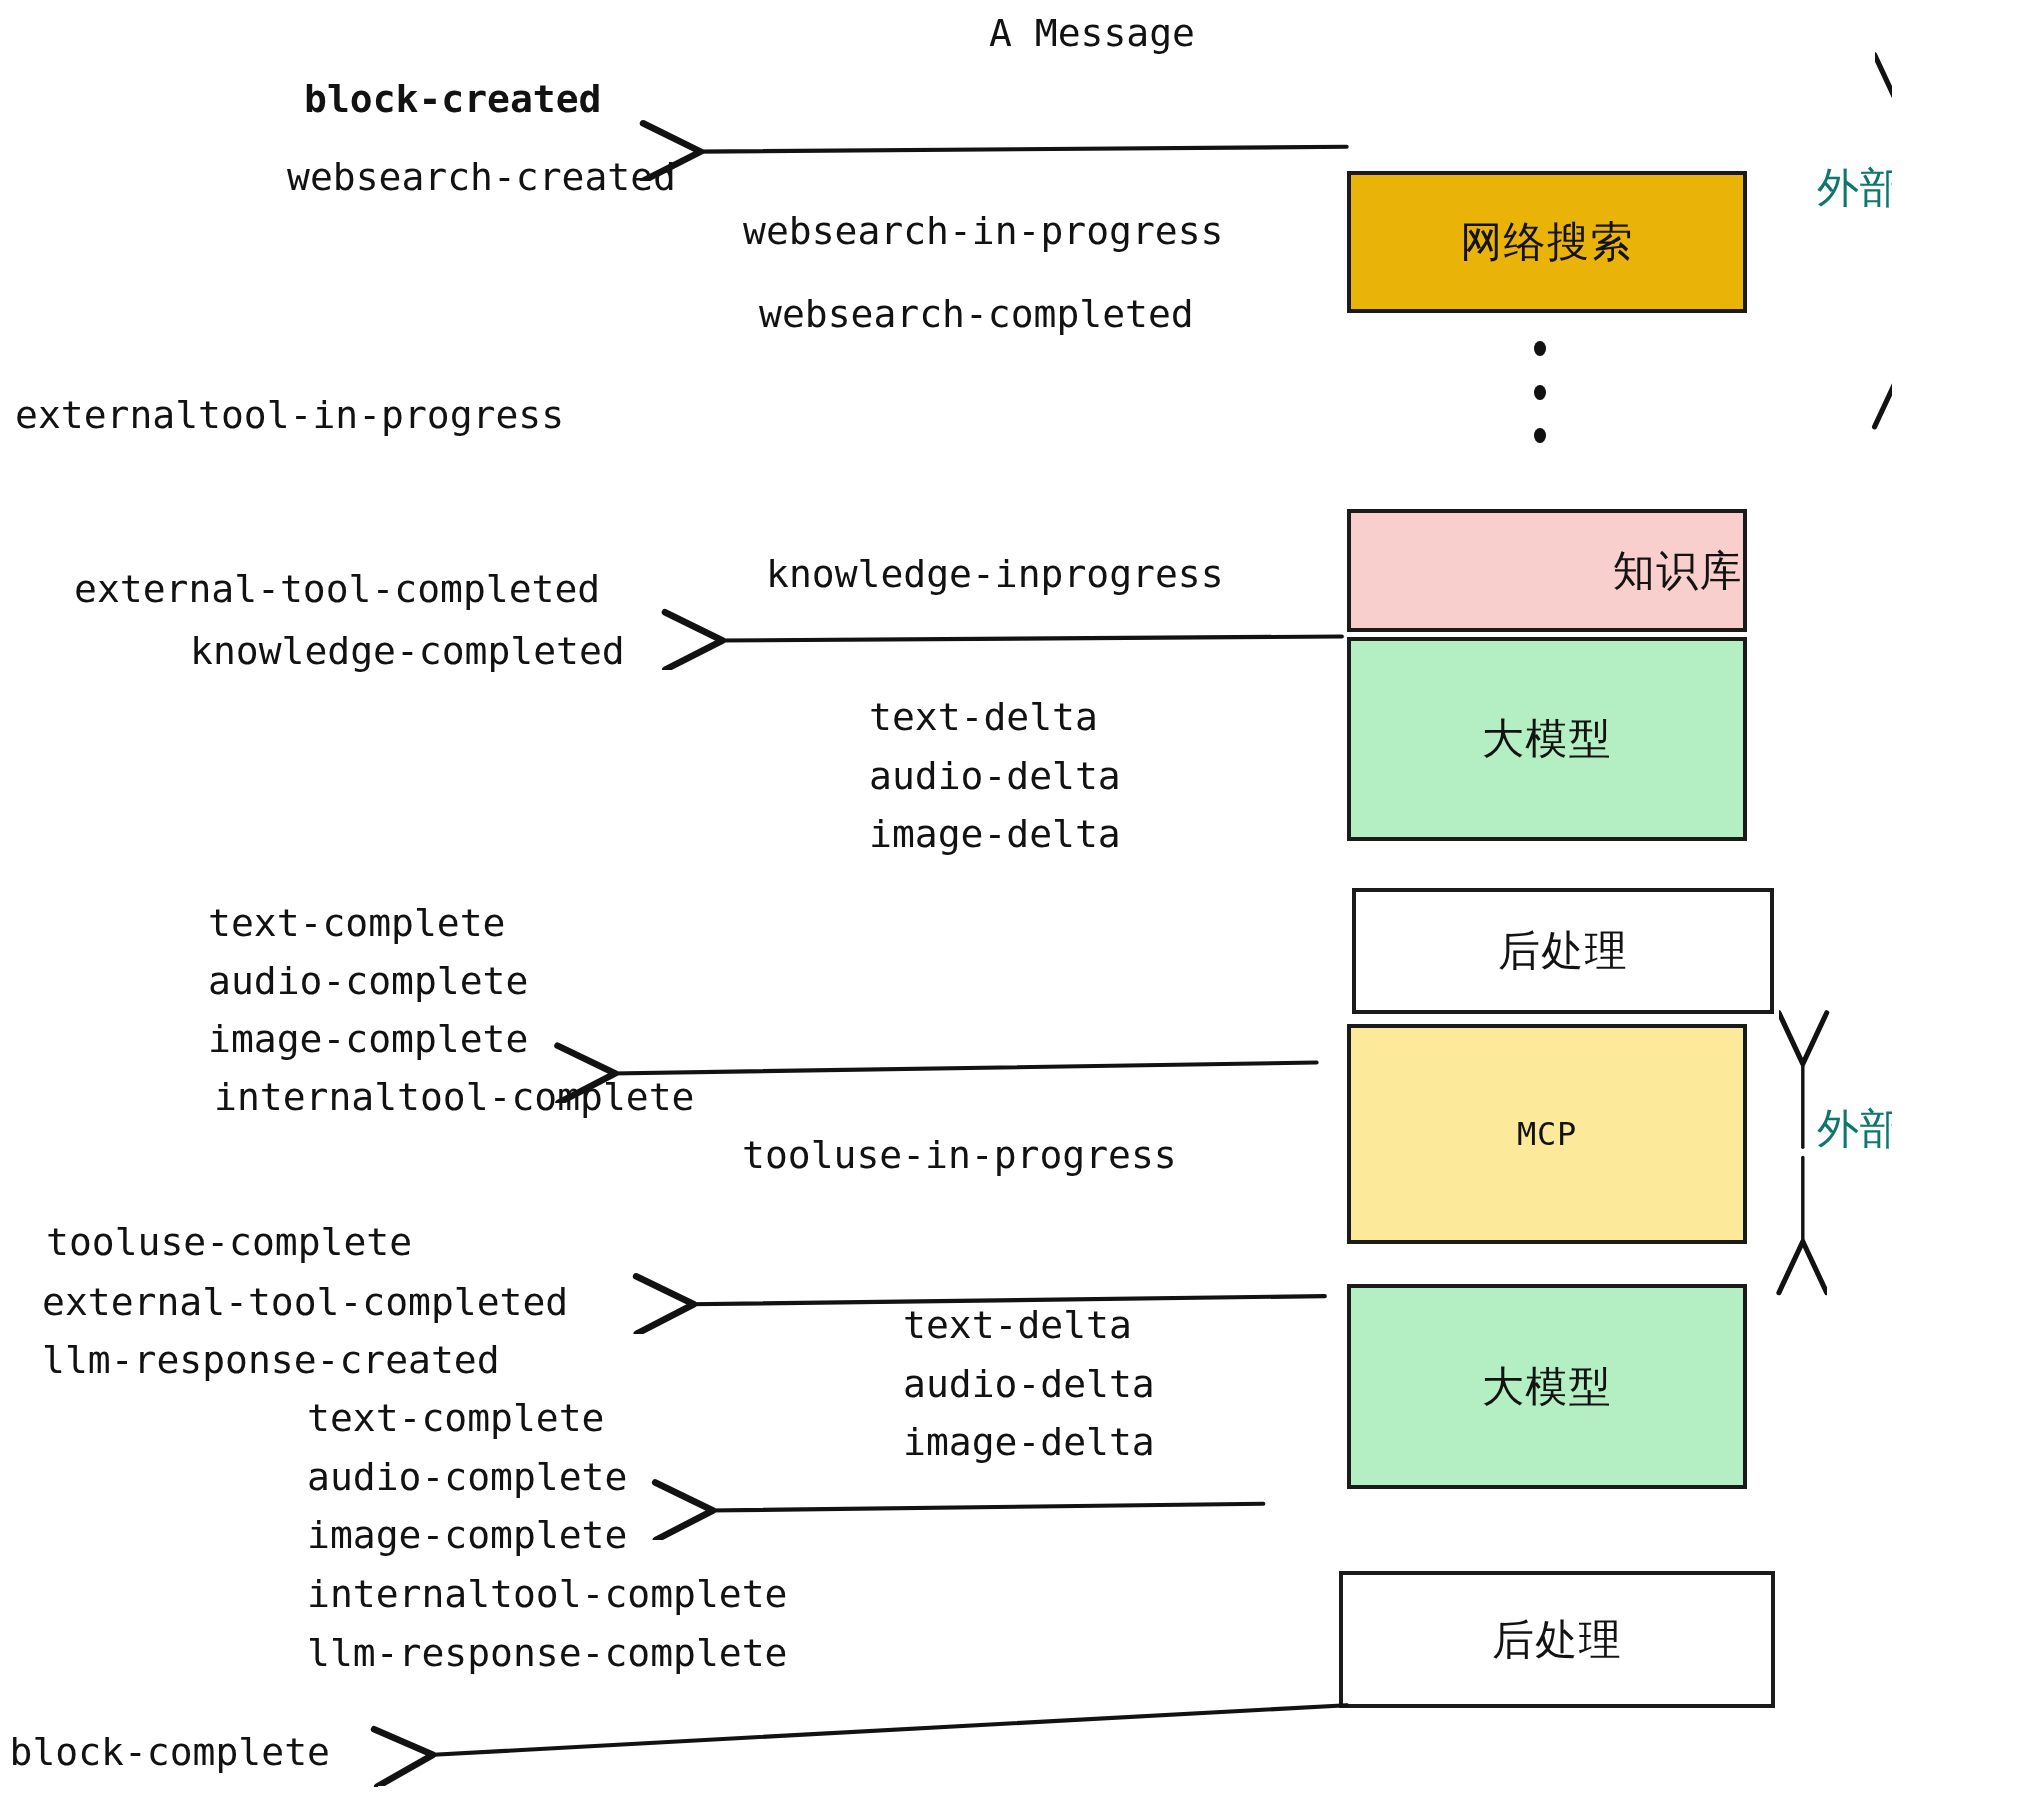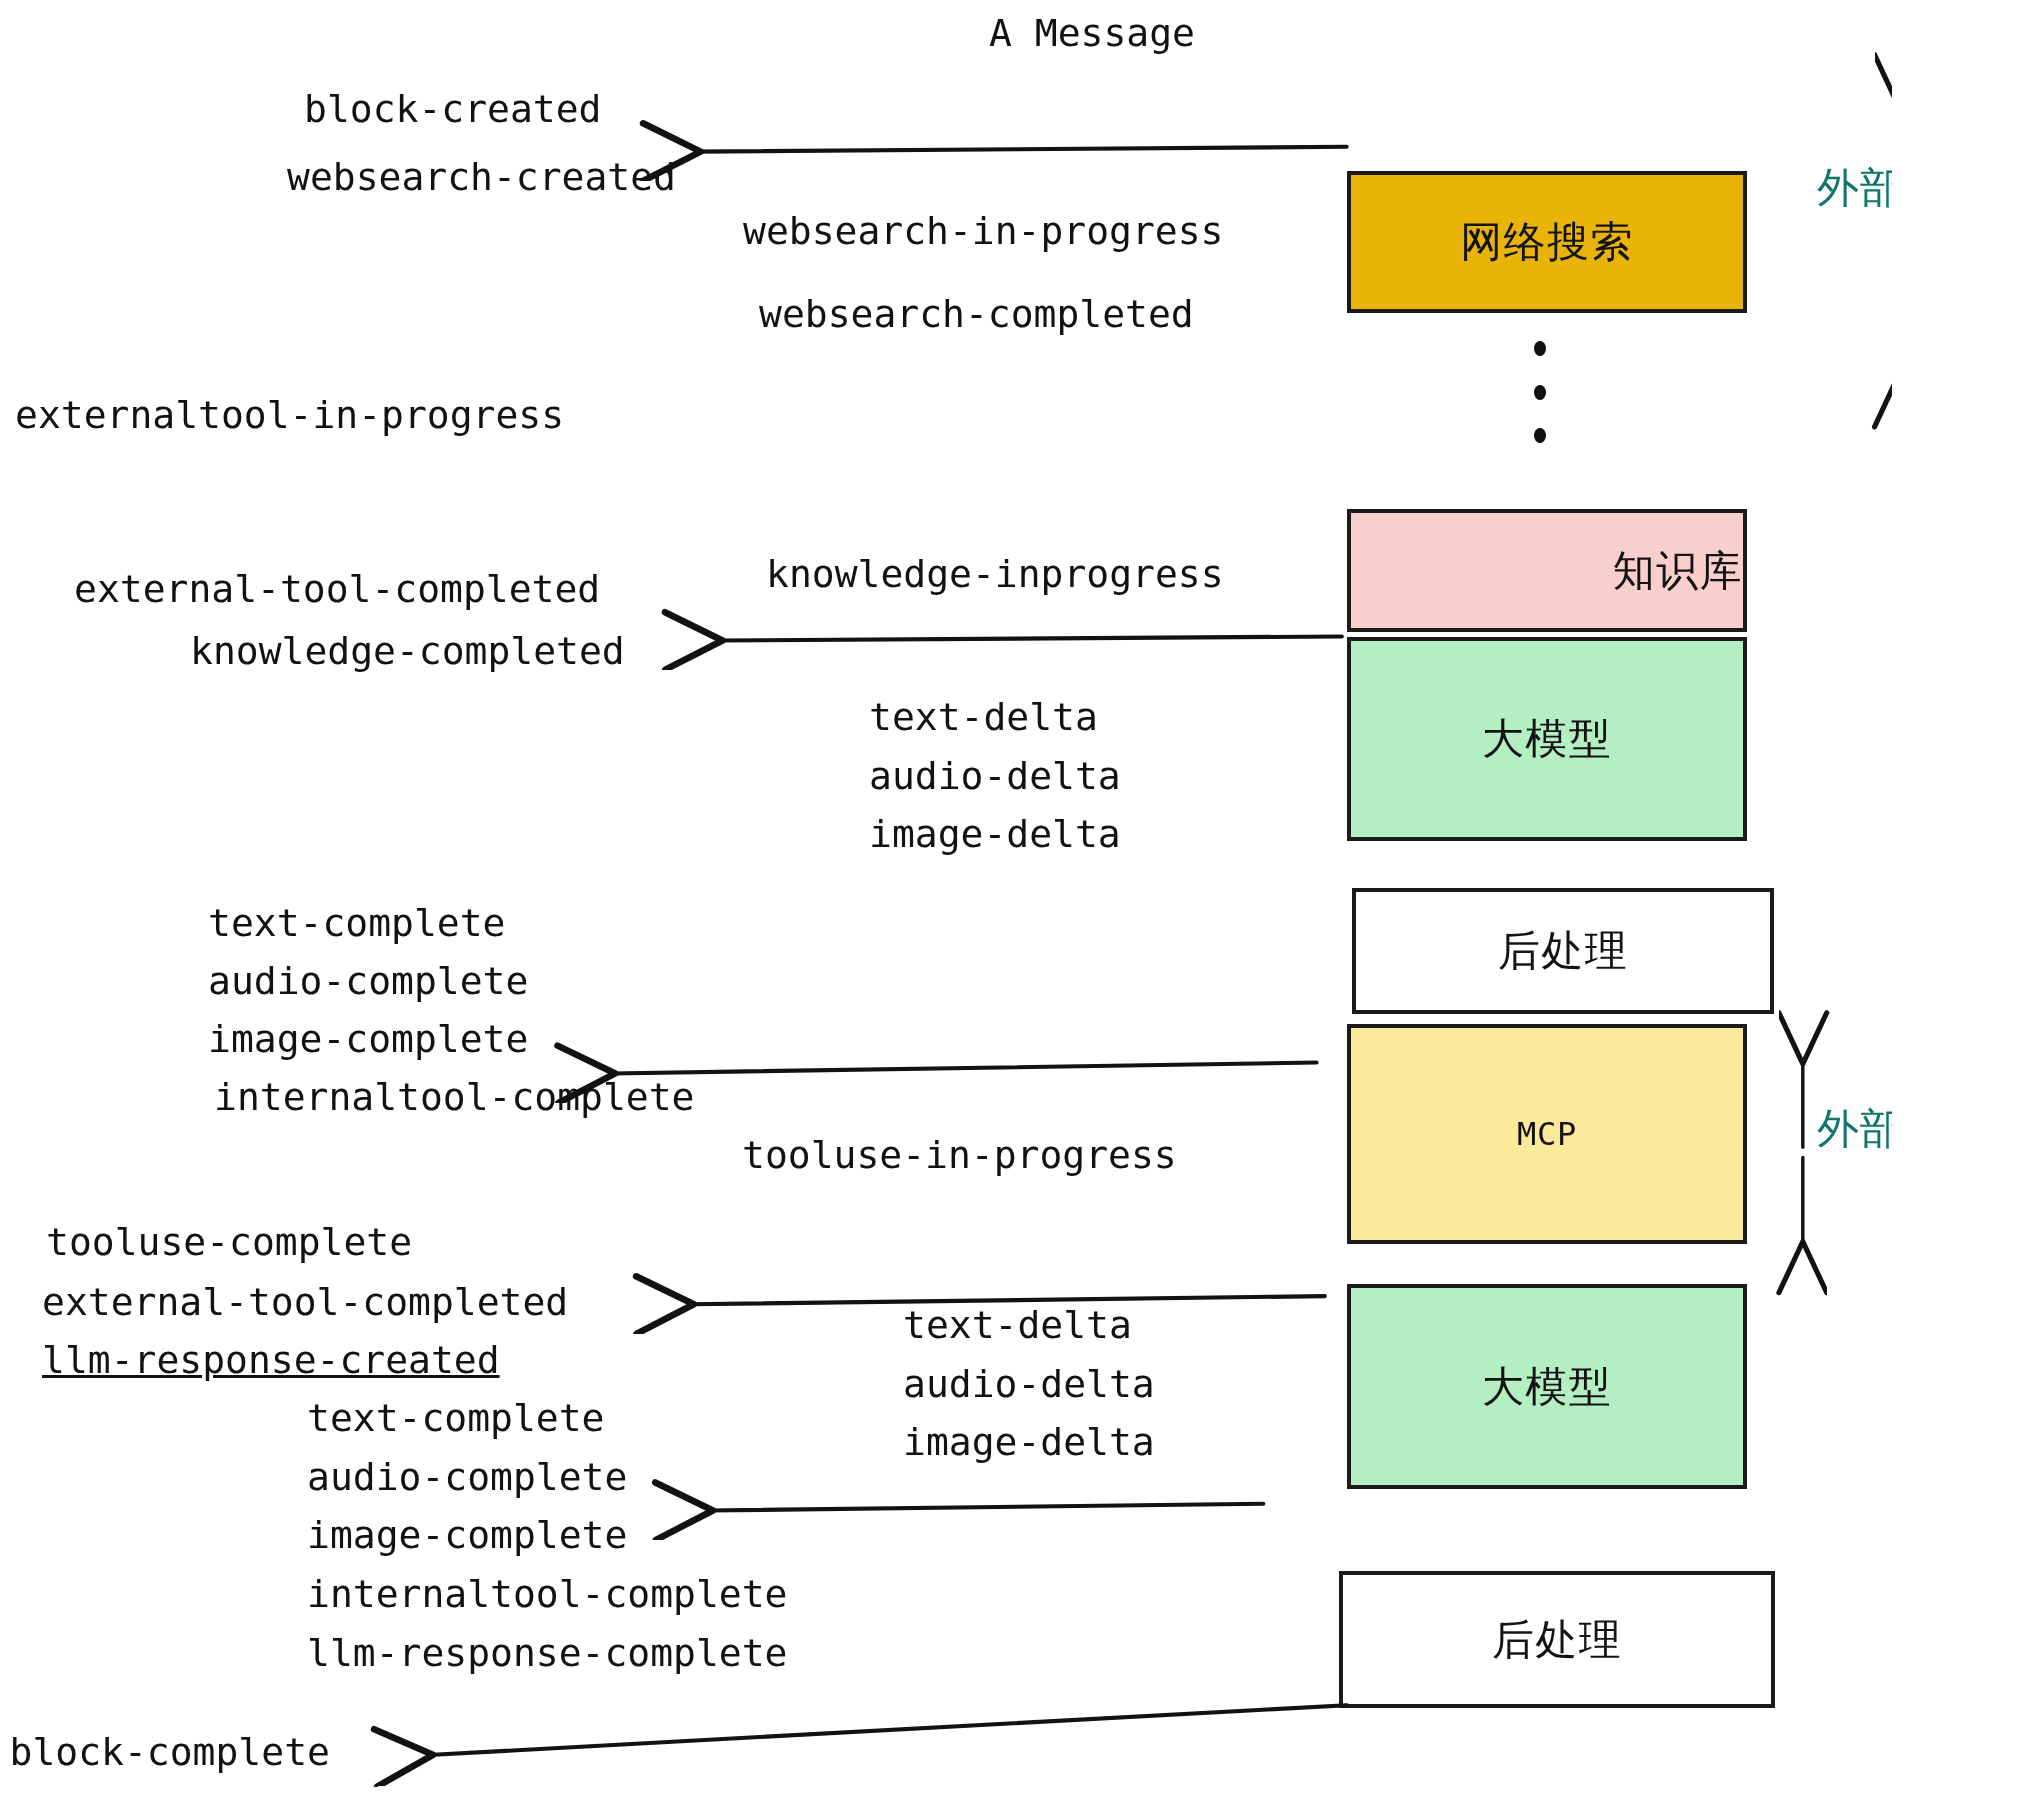--- a/index.html
+++ b/index.html
@@ -106,32 +106,32 @@
   <div class="dots" id="ellipsis" style="left:1533px;top:341px;width:13.7px;height:102px;">
     <i></i>
     <i></i>
     <i></i>
   </div>
 
   <div class="cnlabel" style="left:1817px;top:167px;">外部工具</div>
   <div class="cnlabel" style="left:1817px;top:1108px;">外部工具</div>
 
   <div id="events-left">
-      <div class="evt" style="left: 304px; top: 90px;">block-created</div>
+      <div class="evt" style="left: 304px; top: 80px; font-weight: bold;">block-created</div>
       <div class="evt" style="left: 287px; top: 158px;">websearch-created</div>
       <div class="evt" style="left: 15px; top: 396px;">externaltool-in-progress</div>
       <div class="evt" style="left: 74px; top: 570px;">external-tool-completed</div>
       <div class="evt" style="left: 190px; top: 632px;">knowledge-completed</div>
       <div class="evt" style="left: 208px; top: 904px;">text-complete</div>
       <div class="evt" style="left: 208px; top: 962px;">audio-complete</div>
       <div class="evt" style="left: 208px; top: 1020px;">image-complete</div>
       <div class="evt" style="left: 214px; top: 1078px;">internaltool-complete</div>
       <div class="evt" style="left: 46px; top: 1223px;">tooluse-complete</div>
       <div class="evt" style="left: 42px; top: 1283px;">external-tool-completed</div>
-      <div class="evt" style="left: 42px; top: 1341px; text-decoration: underline;">llm-response-created</div>
+      <div class="evt" style="left: 42px; top: 1341px;">llm-response-created</div>
       <div class="evt" style="left: 307px; top: 1399px;">text-complete</div>
       <div class="evt" style="left: 307px; top: 1458px;">audio-complete</div>
       <div class="evt" style="left: 307px; top: 1516px;">image-complete</div>
       <div class="evt" style="left: 307px; top: 1575px;">internaltool-complete</div>
       <div class="evt" style="left: 307px; top: 1634px;">llm-response-complete</div>
       <div class="evt" style="left: 9.6px; top: 1733px;">block-complete</div>
     </div>
 
   <div id="events-mid">
       <div class="evt" style="left: 743px; top: 212px;">websearch-in-progress</div>

